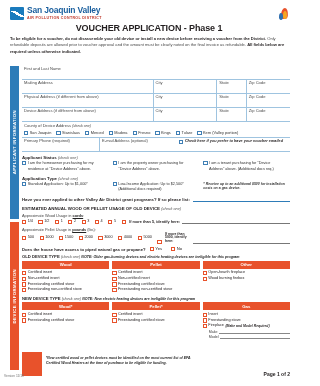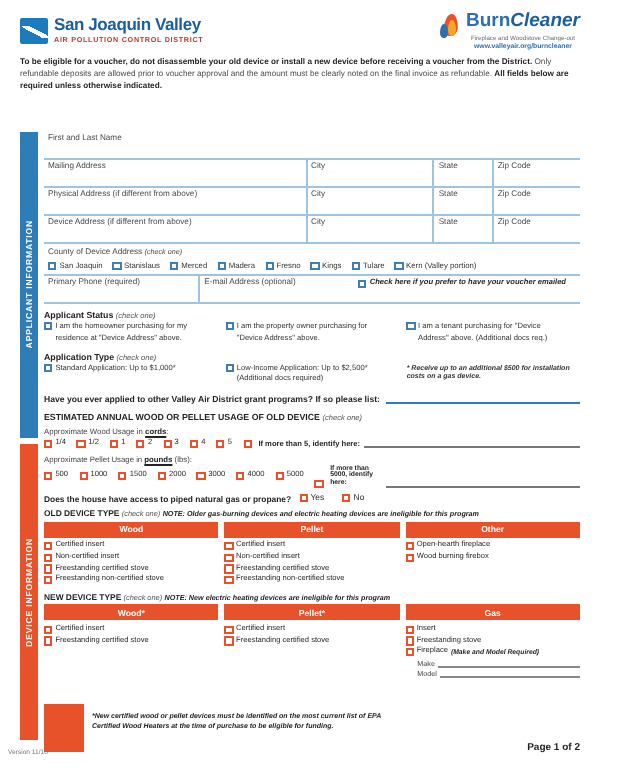--- a/index.html
+++ b/index.html
@@ -133,28 +133,24 @@
         <div class="sjv-name">San Joaquin Valley</div>
         <div class="sjv-sub">AIR POLLUTION CONTROL DISTRICT</div>
       </div>
     </div>
     <div class="logo-right">
       <div class="flame">
         <div class="f1"></div>
           <div class="f3"></div>
           <div class="f2"></div>
       </div>
-      <div>
-        <div class="bc-name"><span class="bc-burn">Burn</span><span class="bc-clean">Cleaner</span></div>
-        <div class="bc-tag">Fireplace and Woodstove Change-out</div>
-        <div class="bc-url">www.valleyair.org/burncleaner</div>
-      </div>
     </div>
   </div>
 
+  <div class="doc-title">VOUCHER APPLICATION - Phase 1</div>
 
   <div class="intro">
     <b>To be eligible for a voucher, do not disassemble your old device or install a new device before receiving a voucher from the District.</b><span> Only refundable deposits are allowed prior to voucher approval and the amount must be clearly noted on the final invoice as refundable. </span><b>All fields below are required unless otherwise indicated.</b>
   </div>
 
   <div class="side-tab tab-applicant">
     <span>APPLICANT INFORMATION</span>
   </div>
   <div class="side-tab tab-device">
     <span>DEVICE INFORMATION</span>

